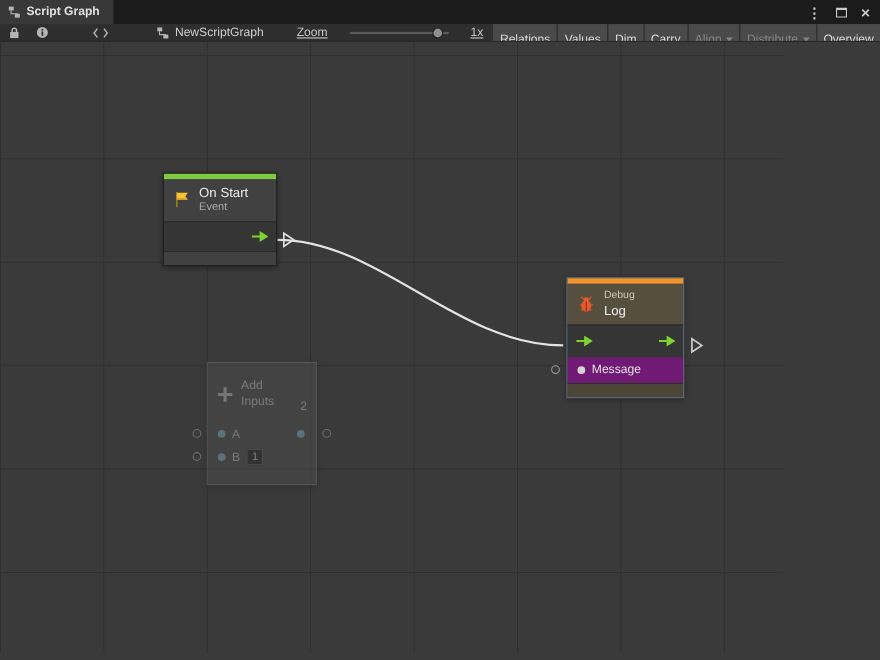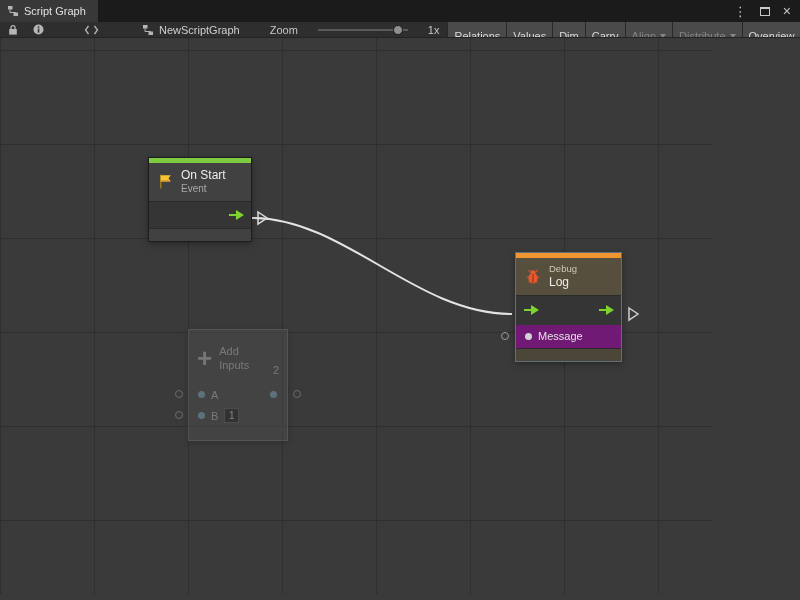--- a/index.html
+++ b/index.html
@@ -1,37 +1,37 @@
 <!DOCTYPE html>
 <html><head>
 <meta charset="utf-8">
 <style>
   * { margin:0; padding:0; box-sizing:border-box; }
   html,body { width:800px; height:600px; overflow:hidden; background:#3a3a3a;
               font-family:"Liberation Sans", sans-serif; }
 
   
-  .titlebar { height:22px; background:#1b1b1b; display:flex; align-items:stretch; color:#d6d6d6; }
+  .titlebar { height:22px; background:#1b1b1b; display:flex; align-items:stretch; color:#d6d6d6;font-weight:bold; }
   .tab { display:flex; align-items:center; gap:5px; padding:0 12px 0 7px; background:#383838;
          font-size:11px; color:#e0e0e0; }
   .titlebar-spacer { flex:1; }
   .win-controls { display:flex; align-items:center; gap:13px; padding-right:9px; color:#c9c9c9; }
   .kebab { font-size:13px; line-height:1; cursor:default; }
   .maxbox { width:10px; height:9px; border:1px solid #c9c9c9; border-top-width:2px; }
   .closex { font-size:14px; line-height:1; }
 
   
   .toolbar { height:16px; background:#2e2e2e; border-bottom:1px solid #232323;
              display:flex; align-items:center; font-size:11px; color:#c6c6c6; overflow:hidden; }
   .ticon { display:flex; align-items:center; justify-content:center; height:22px; padding:0 3px; }
   .ticon.lock { margin-left:5px; }
   .ticon.info { margin-left:9px; }
   .ticon.code { margin-left:34px; }
   .graph-ref { display:flex; align-items:center; gap:5px; margin-left:40px; color:#cfcfcf; }
-  .zoom-area { display:flex; align-items:center; gap:20px; margin-left:30px; }
+  .zoom-area { display:flex; align-items:center; gap:20px; margin-left:30px;text-decoration:underline; }
   .slider { position:relative; width:90px; height:22px; }
   .slider .track { position:absolute; left:0; right:0; top:10px; height:2px; background:#5a5a5a; }
   .slider .handle { position:absolute; top:6px; left:84%; width:10px; height:10px;
                     border-radius:50%; background:#8f8f8f; border:1px solid #1f1f1f; }
   .tb-buttons { display:flex; align-items:stretch; height:22px; margin-left:8px; background:#4a4a4a; }
   .tb-btn { display:flex; align-items:center; padding:17px 6px; background:#4a4a4a;
             border-left:1px solid #282828; color:#dcdcdc; white-space:nowrap; }
   .tb-btn.disabled { color:#868686; }
   .caret { margin-left:4px; width:0; height:0; border-left:3.5px solid transparent;
            border-right:3.5px solid transparent; border-top:4px solid currentColor; }

